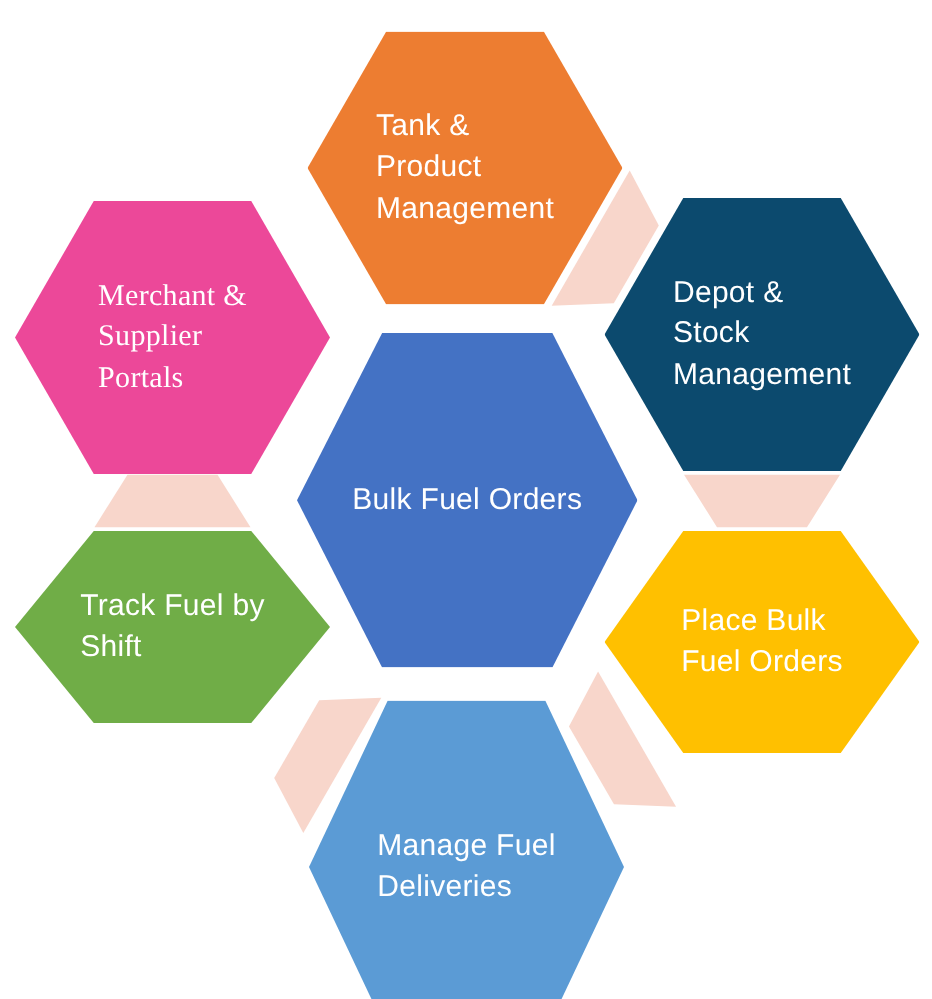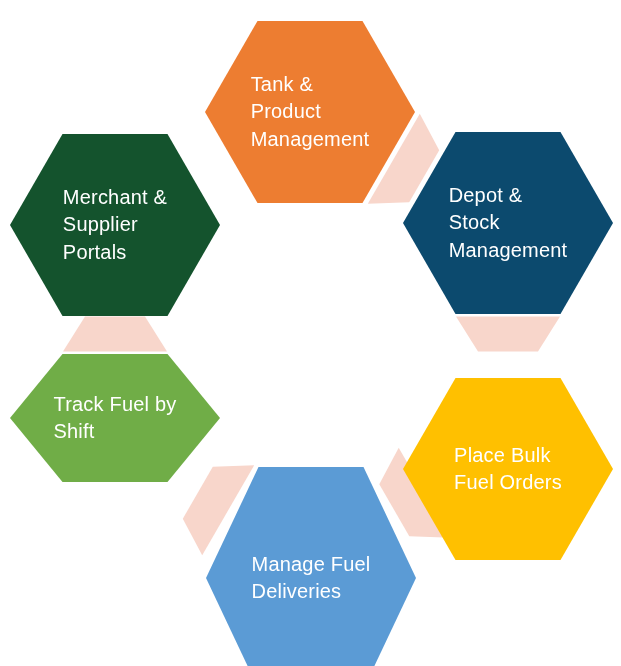--- a/index.html
+++ b/index.html
@@ -36,21 +36,21 @@
     text-align: left;
     white-space: pre-line;
     letter-spacing: 0.2px;
   }
   
   #hex-top         { left: 205px; top: 21px;  width: 210px; height: 182px; }
   #hex-upper-left  { left: 10px;  top: 134px; width: 210px; height: 182px; }
   #hex-upper-right { left: 403px; top: 132px; width: 210px; height: 182px; }
   #hex-center      { left: 198px; top: 222px; width: 227px; height: 223px; }
   #hex-lower-left  { left: 10px;  top: 354px; width: 210px; height: 128px; }
-  #hex-lower-right { left: 403px; top: 354px; width: 210px; height: 182px; margin-top: 24px; }
+  #hex-lower-right { left: 403px; top: 354px; width: 210px; height: 148px; }
   #hex-bottom      { left: 206px; top: 467px; width: 210px; height: 222px; }
 </style>
 </head>
 <body>
 
 <div class="canvas">
 
   <svg class="connectors" viewBox="0 0 621 666">
     <polygon points="419.8,113.7 439.2,150.3 409.2,202.2 367.8,203.8" fill="#F8D6CB"></polygon>
     <polygon points="456,316.5 560,316.5 538,351.5 478,351.5" fill="#F8D6CB"></polygon>
@@ -64,26 +64,29 @@
 Product
 Management</div>
   </div>
 
   <div class="hex" id="hex-upper-right" style="background-color: #0c4a6e;">
     <div class="hex-label">Depot &amp;
 Stock
 Management</div>
   </div>
 
-  <div class="hex" id="hex-upper-left" style="background-color: #14532d;">
+  <div class="hex" id="hex-upper-left" style="background-color: #ec4899; font-family: Liberation Serif, serif;">
     <div class="hex-label">Merchant &amp;
 Supplier
 Portals</div>
   </div>
 
+  <div class="hex" id="hex-center" style="background-color: rgb(68, 114, 196);">
+    <div class="hex-label">Bulk Fuel Orders</div>
+  </div>
 
   <div class="hex" id="hex-lower-right" style="background-color: rgb(255, 192, 0);">
     <div class="hex-label">Place Bulk
 Fuel Orders</div>
   </div>
 
   <div class="hex" id="hex-lower-left" style="background-color: rgb(112, 173, 71);">
     <div class="hex-label">Track Fuel by
 Shift</div>
   </div>

